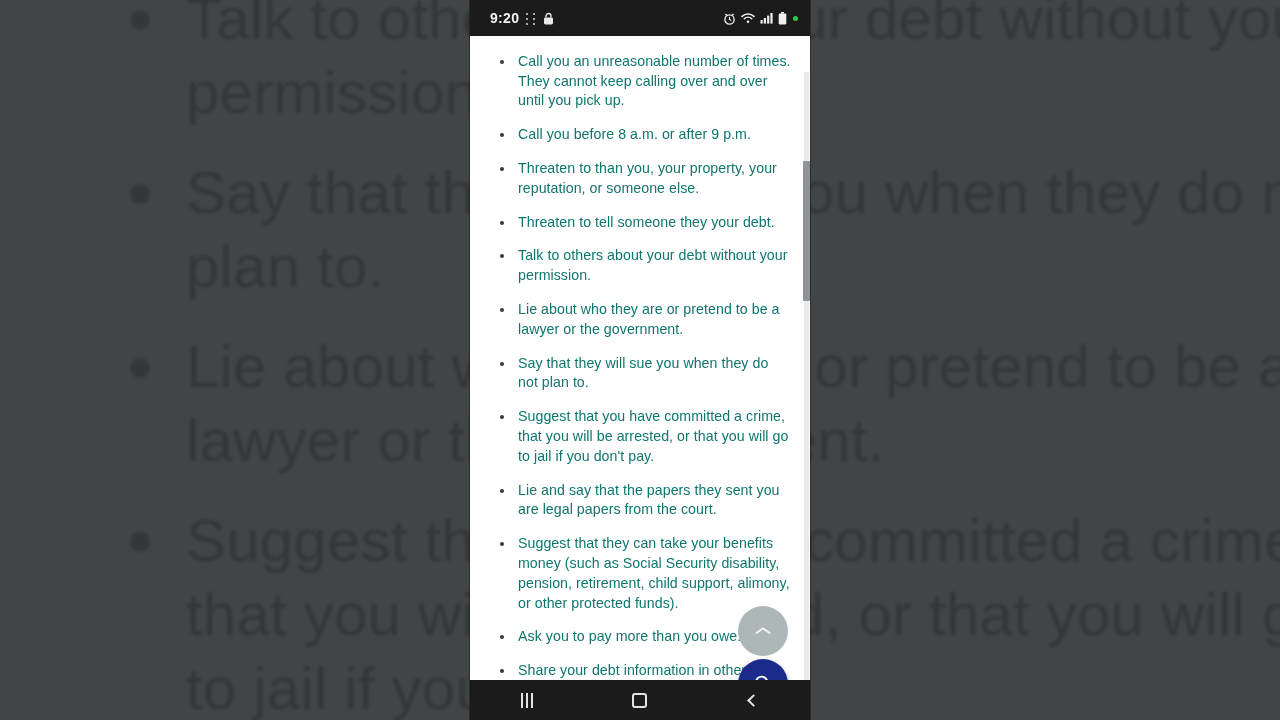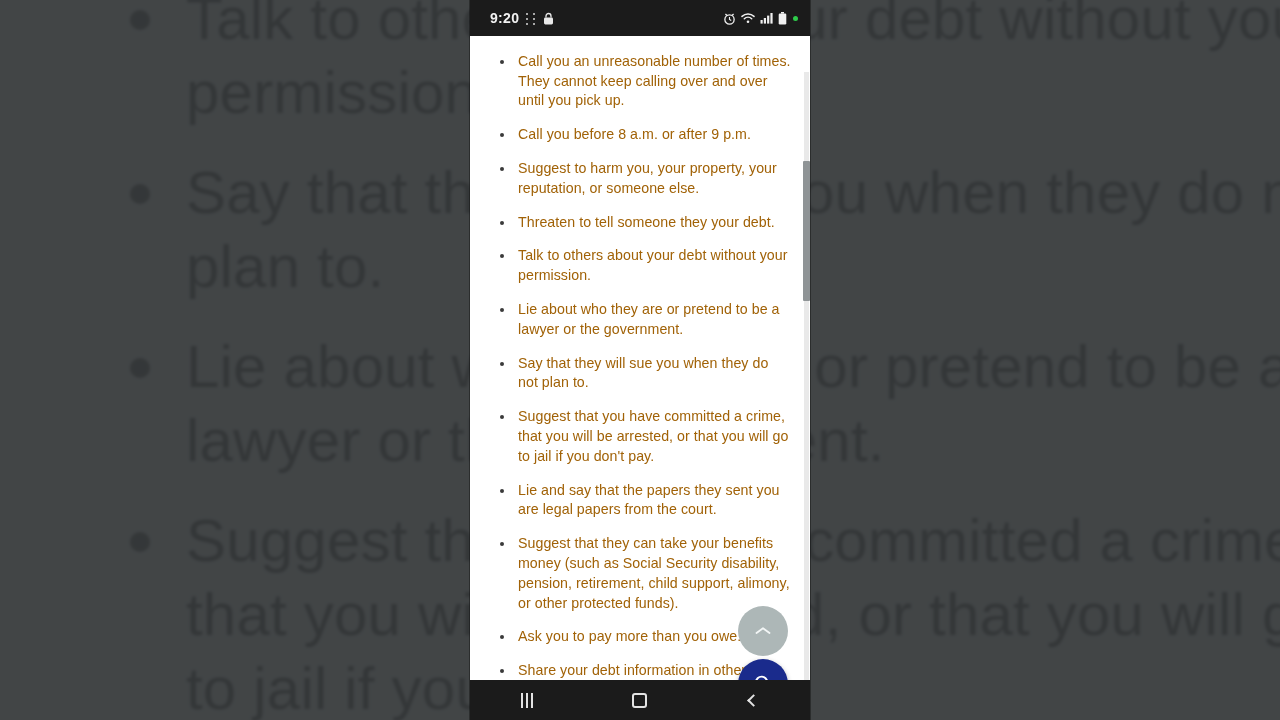--- a/index.html
+++ b/index.html
@@ -133,21 +133,21 @@
 
   ul.blist {
     list-style: none;
   }
   li.bitem {
     position: relative;
     padding-left: 26px;
     margin-bottom: 14px;
     font-size: 14.2px;
     line-height: 19.8px;
-    color: #a16207;
+    color: #0f766e;
     letter-spacing: 0.05px;
   }
   li.bitem::before {
     content: "";
     position: absolute;
     left: 8px; top: 8px;
     width: 4px; height: 4px;
     border-radius: 50%;
     background: #3a3a3a;
   }
@@ -311,21 +311,21 @@
         <span class="green-dot"></span>
       </div>
     </div>
 
     <div id="page">
       <div id="content-shift">
         <ul class="blist">
           <li class="bitem nomark clipped-top">abusively.</li>
           <li class="bitem">Call you an unreasonable number of times. They cannot keep calling over and over until you pick up.</li>
           <li class="bitem">Call you before 8 a.m. or after 9 p.m.</li>
-          <li class="bitem">Suggest to harm you, your property, your reputation, or someone else.</li>
+          <li class="bitem">Threaten to than you, your property, your reputation, or someone else.</li>
           <li class="bitem">Threaten to tell someone they your debt.</li>
           <li class="bitem">Talk to others about your debt without your permission.</li>
           <li class="bitem">Lie about who they are or pretend to be a lawyer or the government.</li>
           <li class="bitem">Say that they will sue you when they do not plan to.</li>
           <li class="bitem">Suggest that you have committed a crime, that you will be arrested, or that you will go to jail if you don't pay.</li>
           <li class="bitem">Lie and say that the papers they sent you are legal papers from the court.</li>
           <li class="bitem">Suggest that they can take your benefits money (such as Social Security disability, pension, retirement, child support, alimony, or other protected funds).</li>
           <li class="bitem">Ask you to pay more than you owe.</li>
           <li class="bitem">
             <span>Share your debt information in other ways. For example, they cannot</span>

